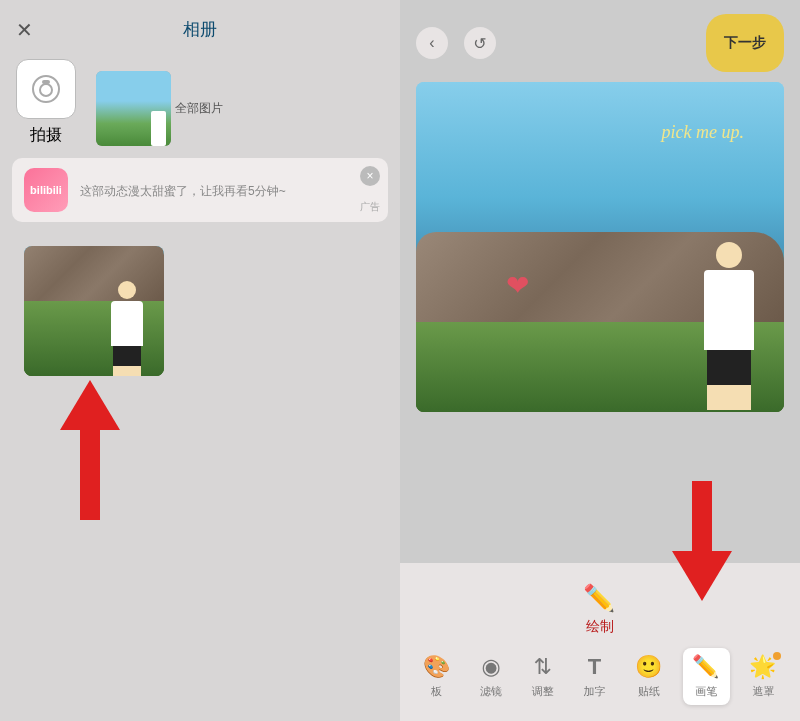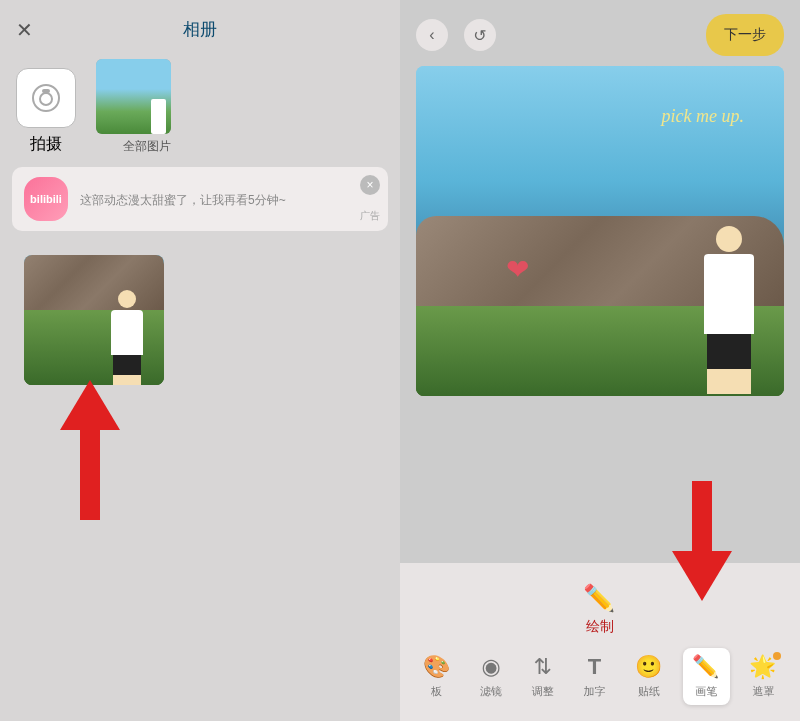--- a/index.html
+++ b/index.html
@@ -61,22 +61,22 @@
       display: flex;
       align-items: center;
       justify-content: center;
       color: #888;
       font-size: 28px;
       cursor: pointer;
       flex-shrink: 0;
     }
     .photo-thumb-group {
       display: flex;
-      flex-direction: column;
-      align-items: flex-end;
+      flex-direction: row;
+      align-items: center;
       gap: 4px;
     }
     .photo-thumb-group .thumb-label {
       font-size: 12px;
       color: #555;
       text-align: center;
     }
     .thumb-img {
       width: 75px;
       height: 75px;
@@ -93,21 +93,21 @@
       background: #f0ecec;
       margin: 0 12px;
       border-radius: 10px;
       padding: 10px 12px;
       gap: 12px;
       position: relative;
     }
     .bili-logo {
       width: 44px;
       height: 44px;
-      border-radius: 16px;
+      border-radius: 10px;
       background: linear-gradient(135deg, #fb7299, #ff9db8);
       display: flex;
       align-items: center;
       justify-content: center;
       font-size: 14px;
       font-weight: bold;
       color: white;
       flex-shrink: 0;
     }
     .bili-text .bili-title {
@@ -208,22 +208,22 @@
       align-items: center;
       justify-content: center;
       color: #666;
       font-size: 16px;
       cursor: pointer;
     }
     .next-btn {
       background: #e8c84a;
       color: #333;
       font-size: 14px;
-      font-weight: 400;
-      padding: 12px 18px;
+      font-weight: 700;
+      padding: 20px 18px;
       border-radius: 20px;
       cursor: pointer;
     }
 
     
     .right-main-image {
       margin: 0 16px;
       border-radius: 8px;
       overflow: hidden;
       height: 330px;

